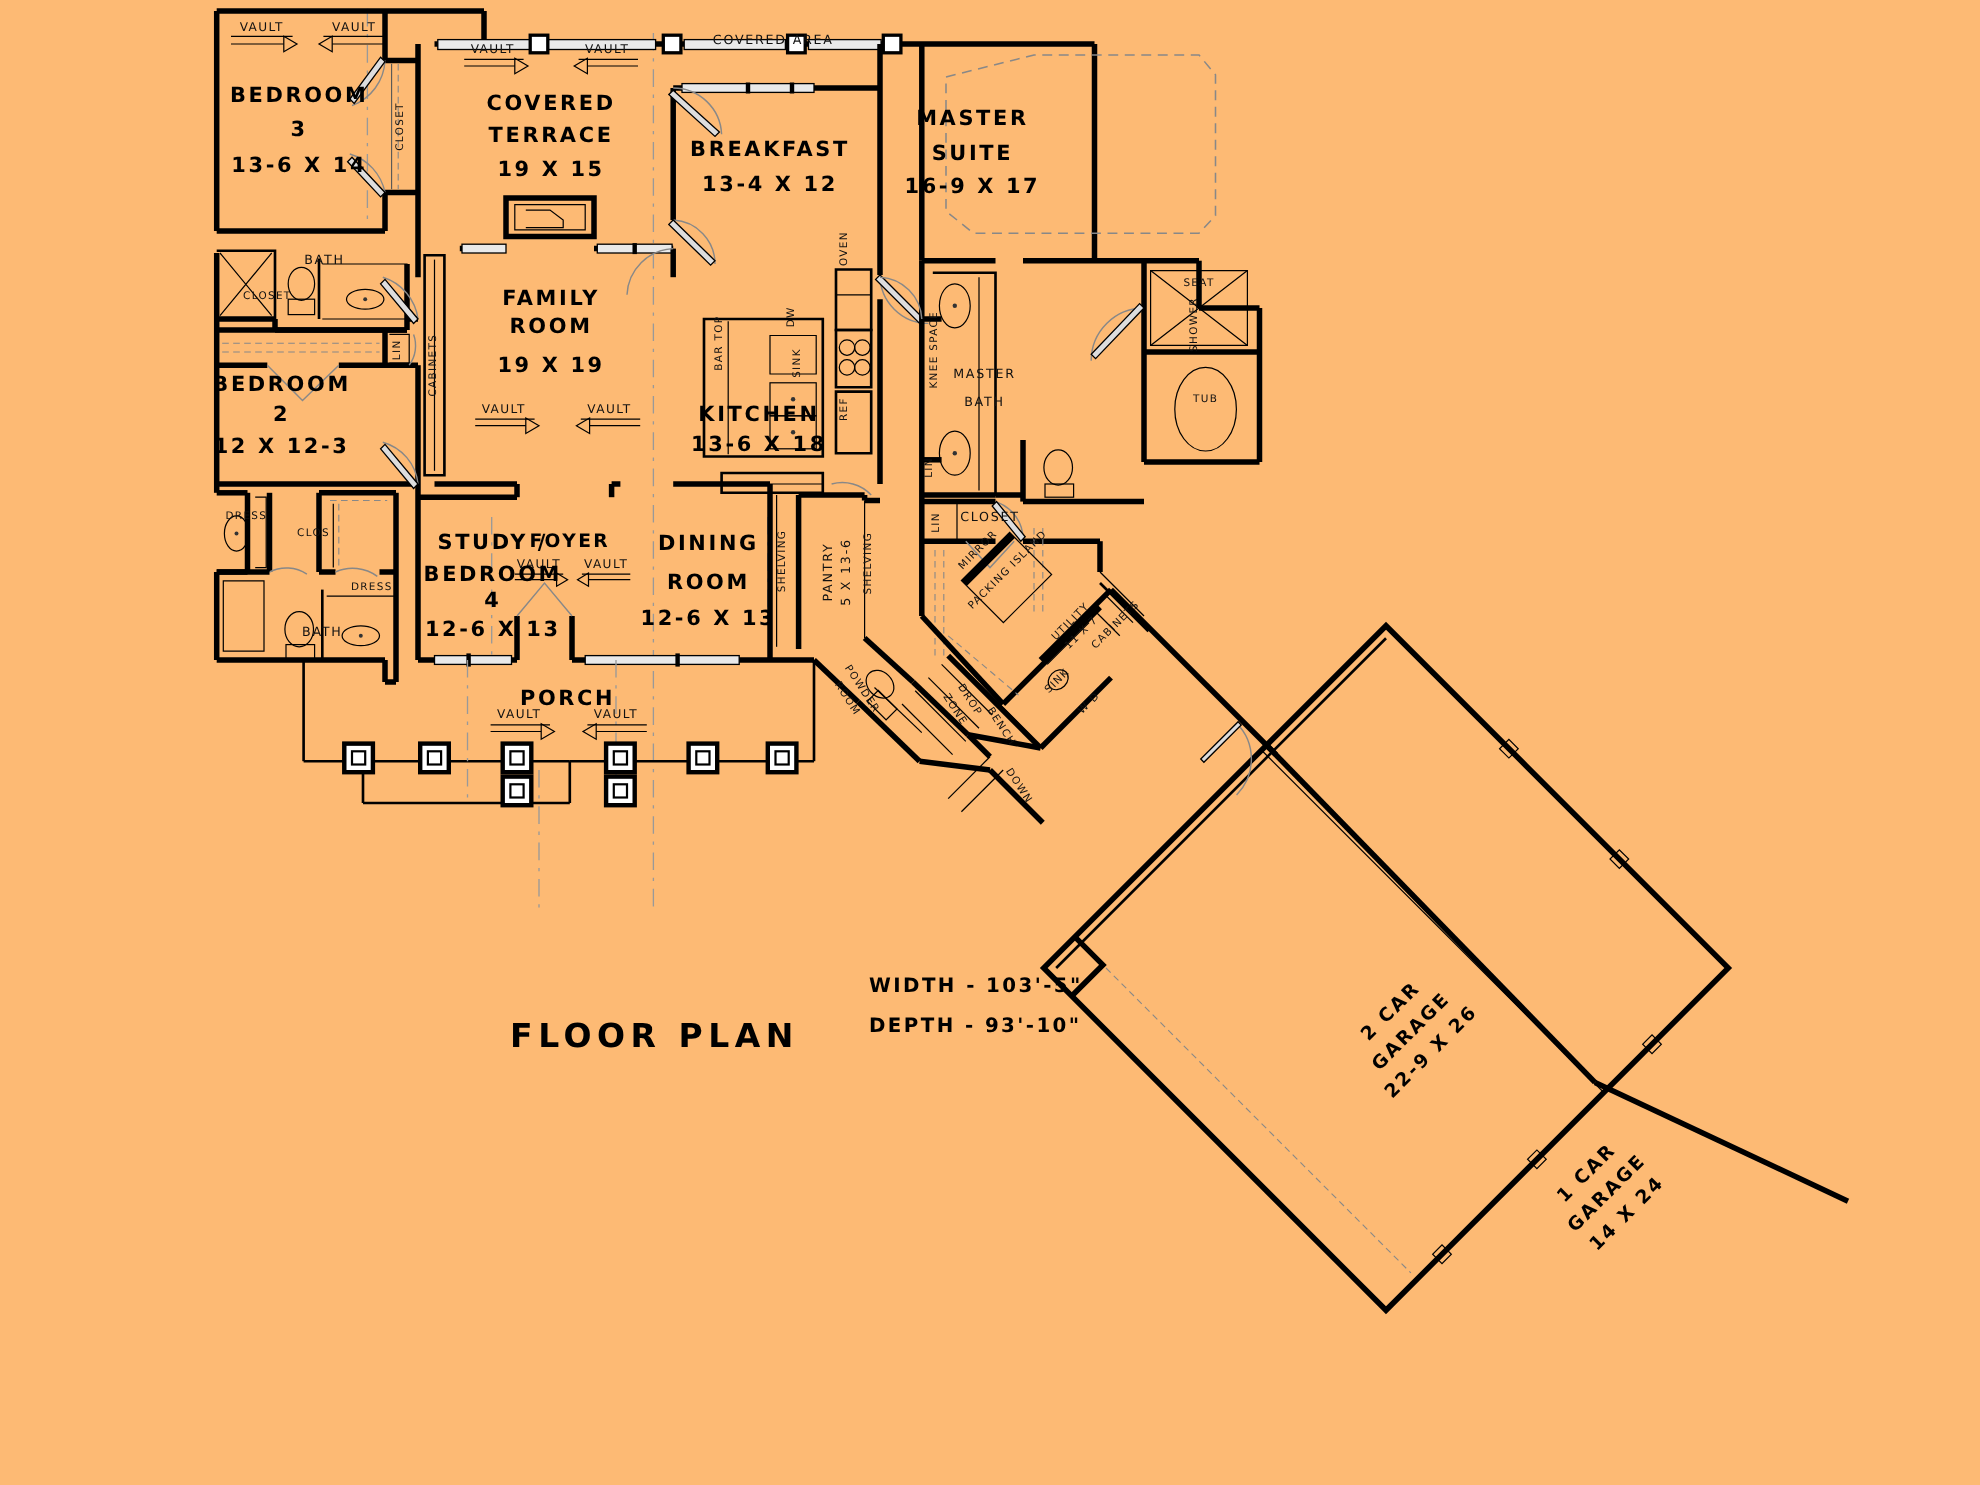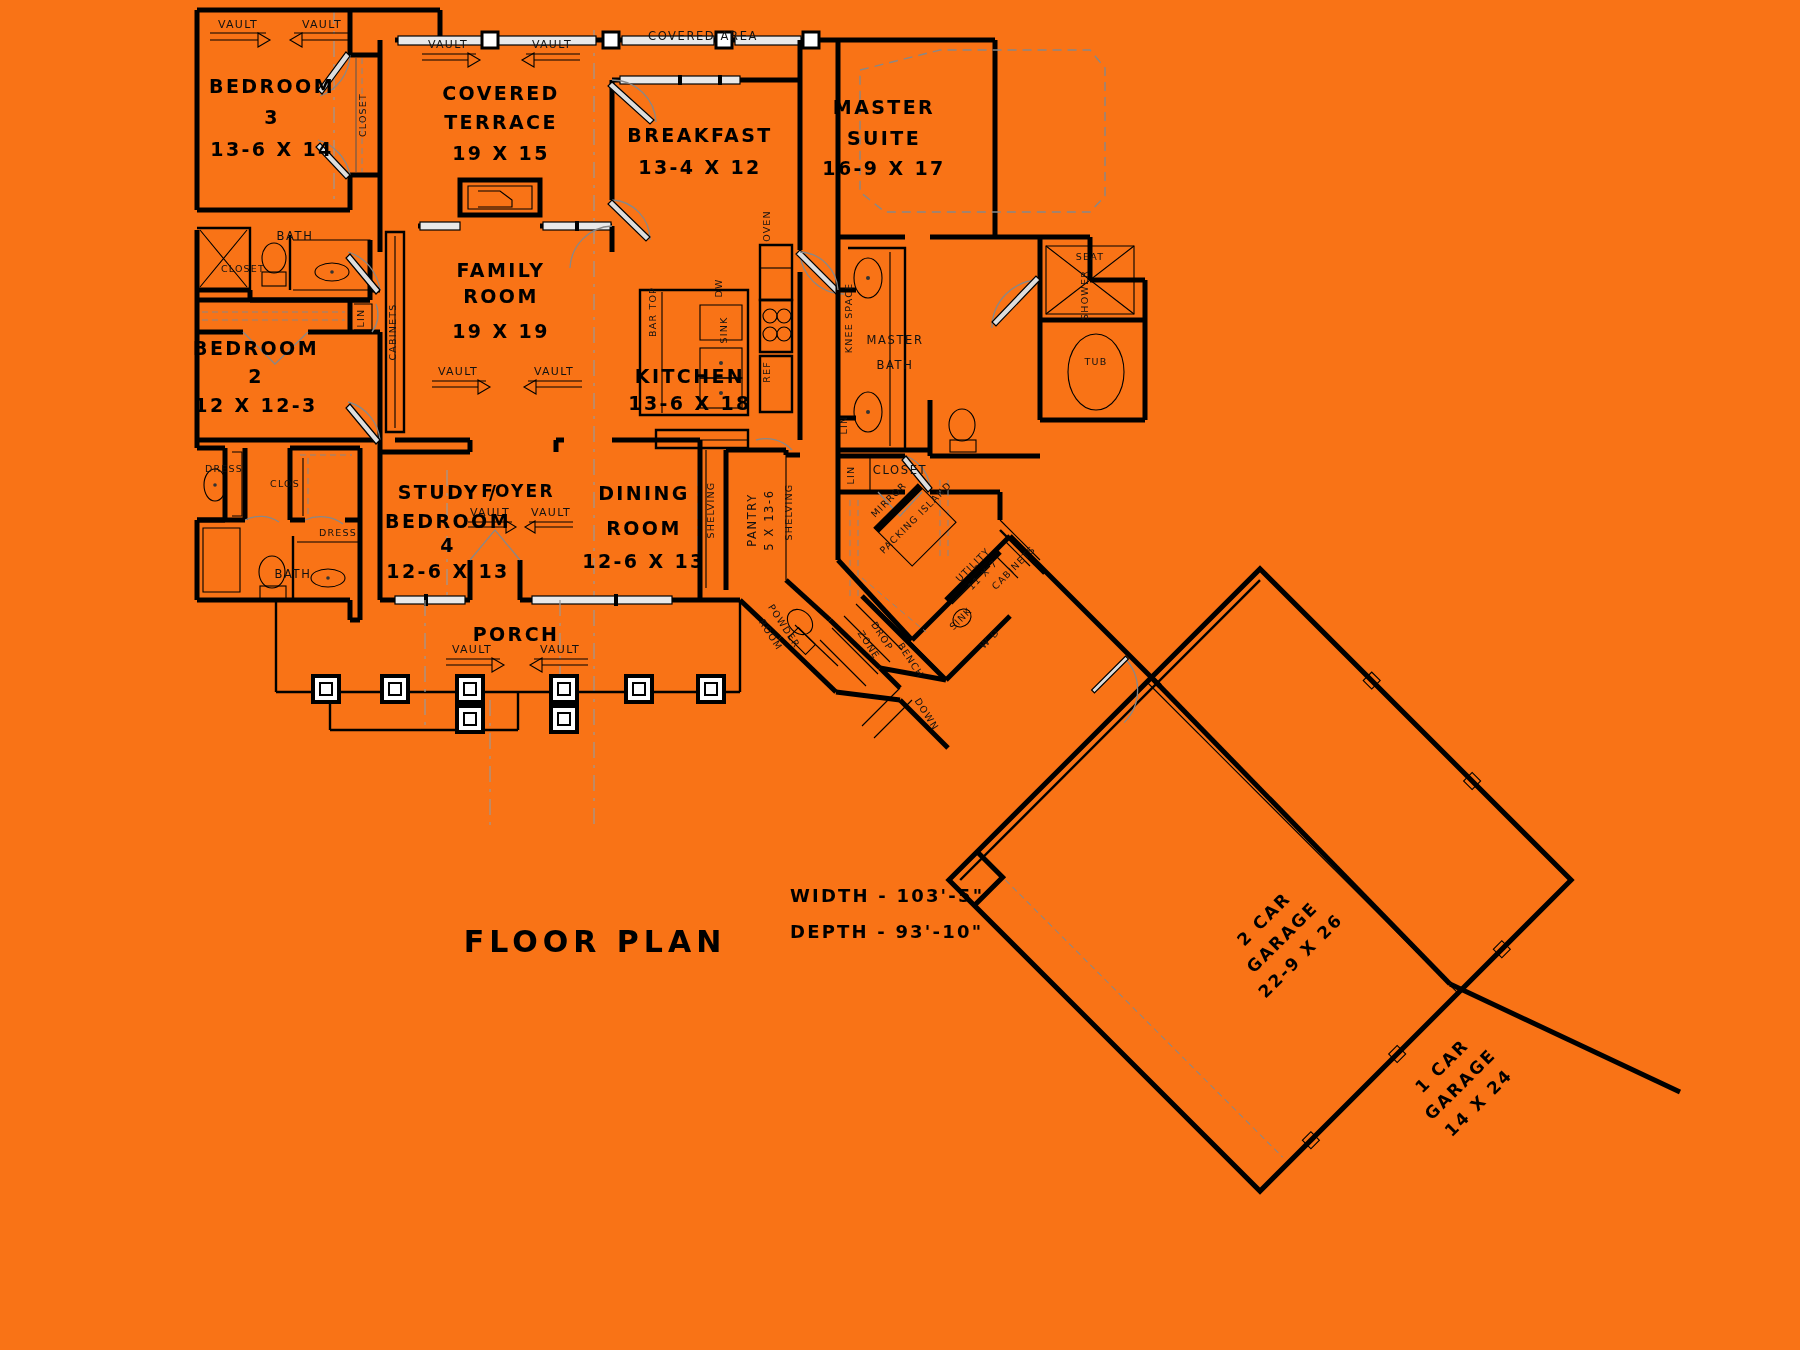--- a/index.html
+++ b/index.html
@@ -1,18 +1,18 @@
 <!DOCTYPE html>
 <html><head>
 <meta charset="utf-8">
 <style>
   html,body{margin:0;padding:0;background:#ffffff;}
   body{width:1800px;height:1350px;overflow:hidden;
        font-family:"DejaVu Sans", sans-serif;}
-  #plan-root{position:relative;width:1800px;height:1350px;background:#f97316;}
+  #plan-root{position:relative;width:1800px;height:1350px;background:#fdba74;}
   svg{display:block;}
   .wall{fill:none;stroke:#000;stroke-width:5;}
   .wall-thin{fill:none;stroke:#000;stroke-width:2.4;}
   .hair{fill:none;stroke:#000;stroke-width:1.1;}
   .hair2{fill:none;stroke:#555;stroke-width:1;}
   .dash-ctr{fill:none;stroke:#999;stroke-width:1.2;stroke-dasharray:16 7 3 7;}
   .dash-soft{fill:none;stroke:#888;stroke-width:1.4;stroke-dasharray:9 6;}
   .dash-fine{fill:none;stroke:#888;stroke-width:1;stroke-dasharray:6 4;}
   .fillw{fill:#ffffff;}
   .glass{fill:#e9e9e9;stroke:#000;stroke-width:1.2;}

